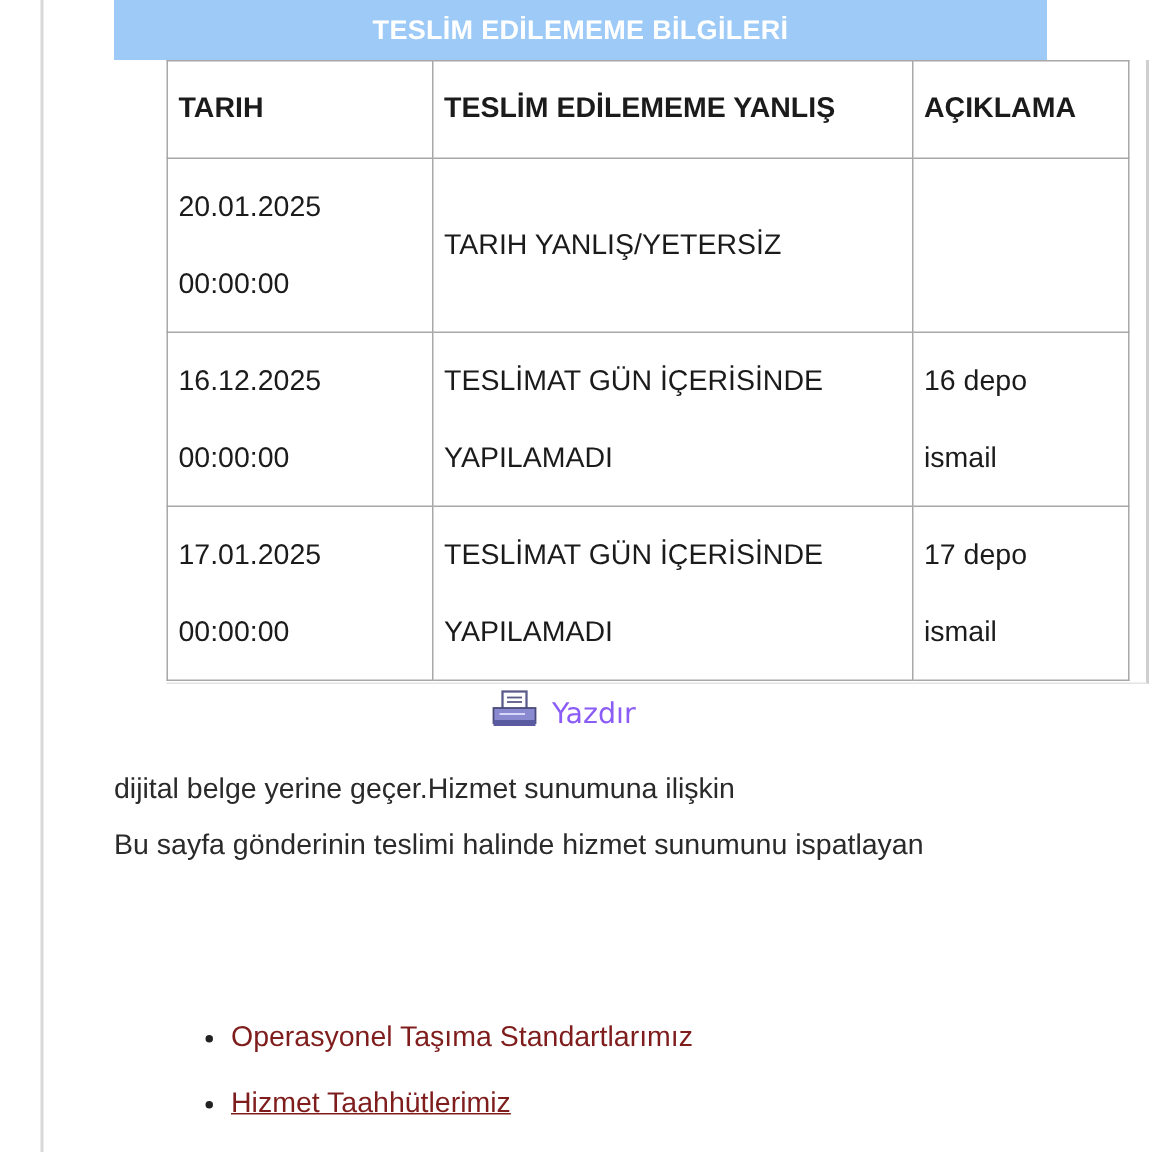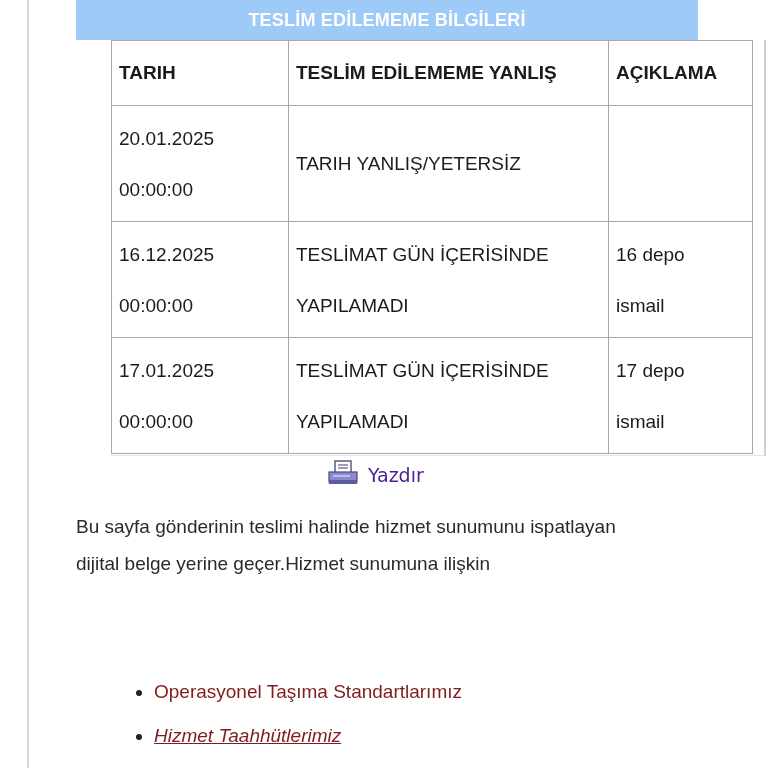--- a/index.html
+++ b/index.html
@@ -47,33 +47,33 @@
   td { height: 115px; line-height: 51px; }
   col.c1 { width: 177px; }
   col.c2 { width: 320px; }
   col.c3 { width: 144px; }
   .print-row {
     position: absolute; top: 460px; left: 328px;
     display: flex; align-items: center; gap: 10px;
     cursor: pointer;
   }
   .print-label {
-    font-family: "DejaVu Sans", sans-serif; font-size: 19px; color: #4c1d95;
+    font-family: "DejaVu Sans", sans-serif; font-size: 19px; color: #8b5cf6;
   }
   .info-text {
     position: absolute; left: 76px; top: 508px; width: 640px;
     font-size: 19px; line-height: 37px; color: #2a2a2a;
   }
   .links {
     position: absolute; left: 130px; top: 670px; margin: 0; padding: 0 0 0 24px;
     font-size: 19px; line-height: 44px;
   }
   .links li { color: #222; }
   .links a { color: #7f1d1d; text-decoration: none; }
-  .links a.underlined { text-decoration: underline; font-style: italic; }
+  .links a.underlined { text-decoration: underline; }
 </style>
 </head>
 <body>
 
 <div class="page-border"></div>
 
 <div class="table-wrap">
   <div class="title-bar">TESLİM EDİLEMEME BİLGİLERİ</div>
   <div class="tbl-outer">
     <table>
@@ -118,21 +118,21 @@
       <line x1="10" y1="8" x2="20" y2="8" stroke="#5a5a8a" stroke-width="1.2"></line>
       <rect x="1" y="12" width="28" height="10" fill="#8a8ad0" stroke="#4a4a7a" stroke-width="1.2"></rect>
       <rect x="1" y="20" width="28" height="4" fill="#5a5aa0"></rect>
       <line x1="5" y1="16" x2="22" y2="16" stroke="#e0e0ff" stroke-width="1.2"></line>
     </svg>
   </span>
   <span class="print-label">Yazdır</span>
 </div>
 
 <div class="info-text">
+  <div>dijital belge yerine geçer.Hizmet sunumuna ilişkin</div>
   <div>Bu sayfa gönderinin teslimi halinde hizmet sunumunu ispatlayan</div>
-  <div>dijital belge yerine geçer.Hizmet sunumuna ilişkin</div>
 </div>
 
 <ul class="links">
   <li><a>Operasyonel Taşıma Standartlarımız</a></li>
   <li><a class="underlined">Hizmet Taahhütlerimiz</a></li>
   <li></li>
 </ul>
 
 </body></html>

